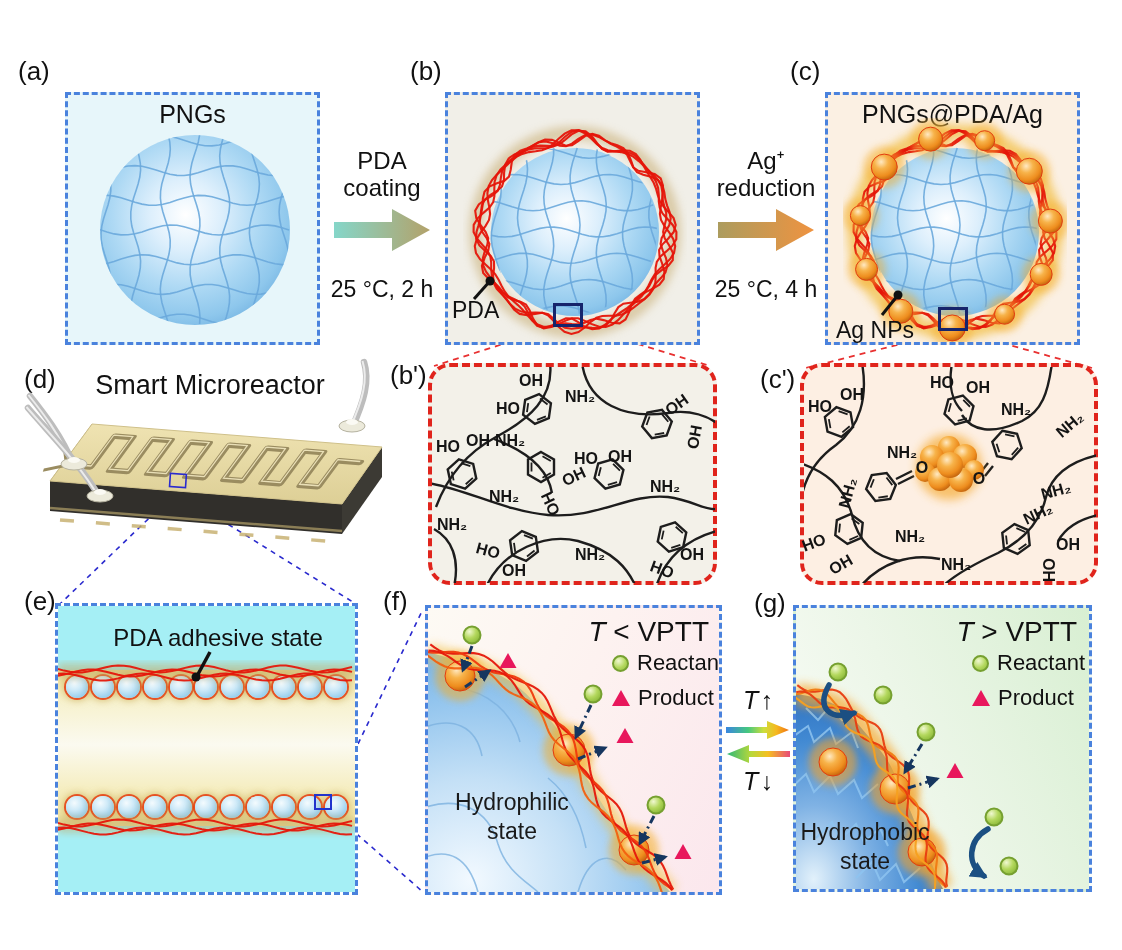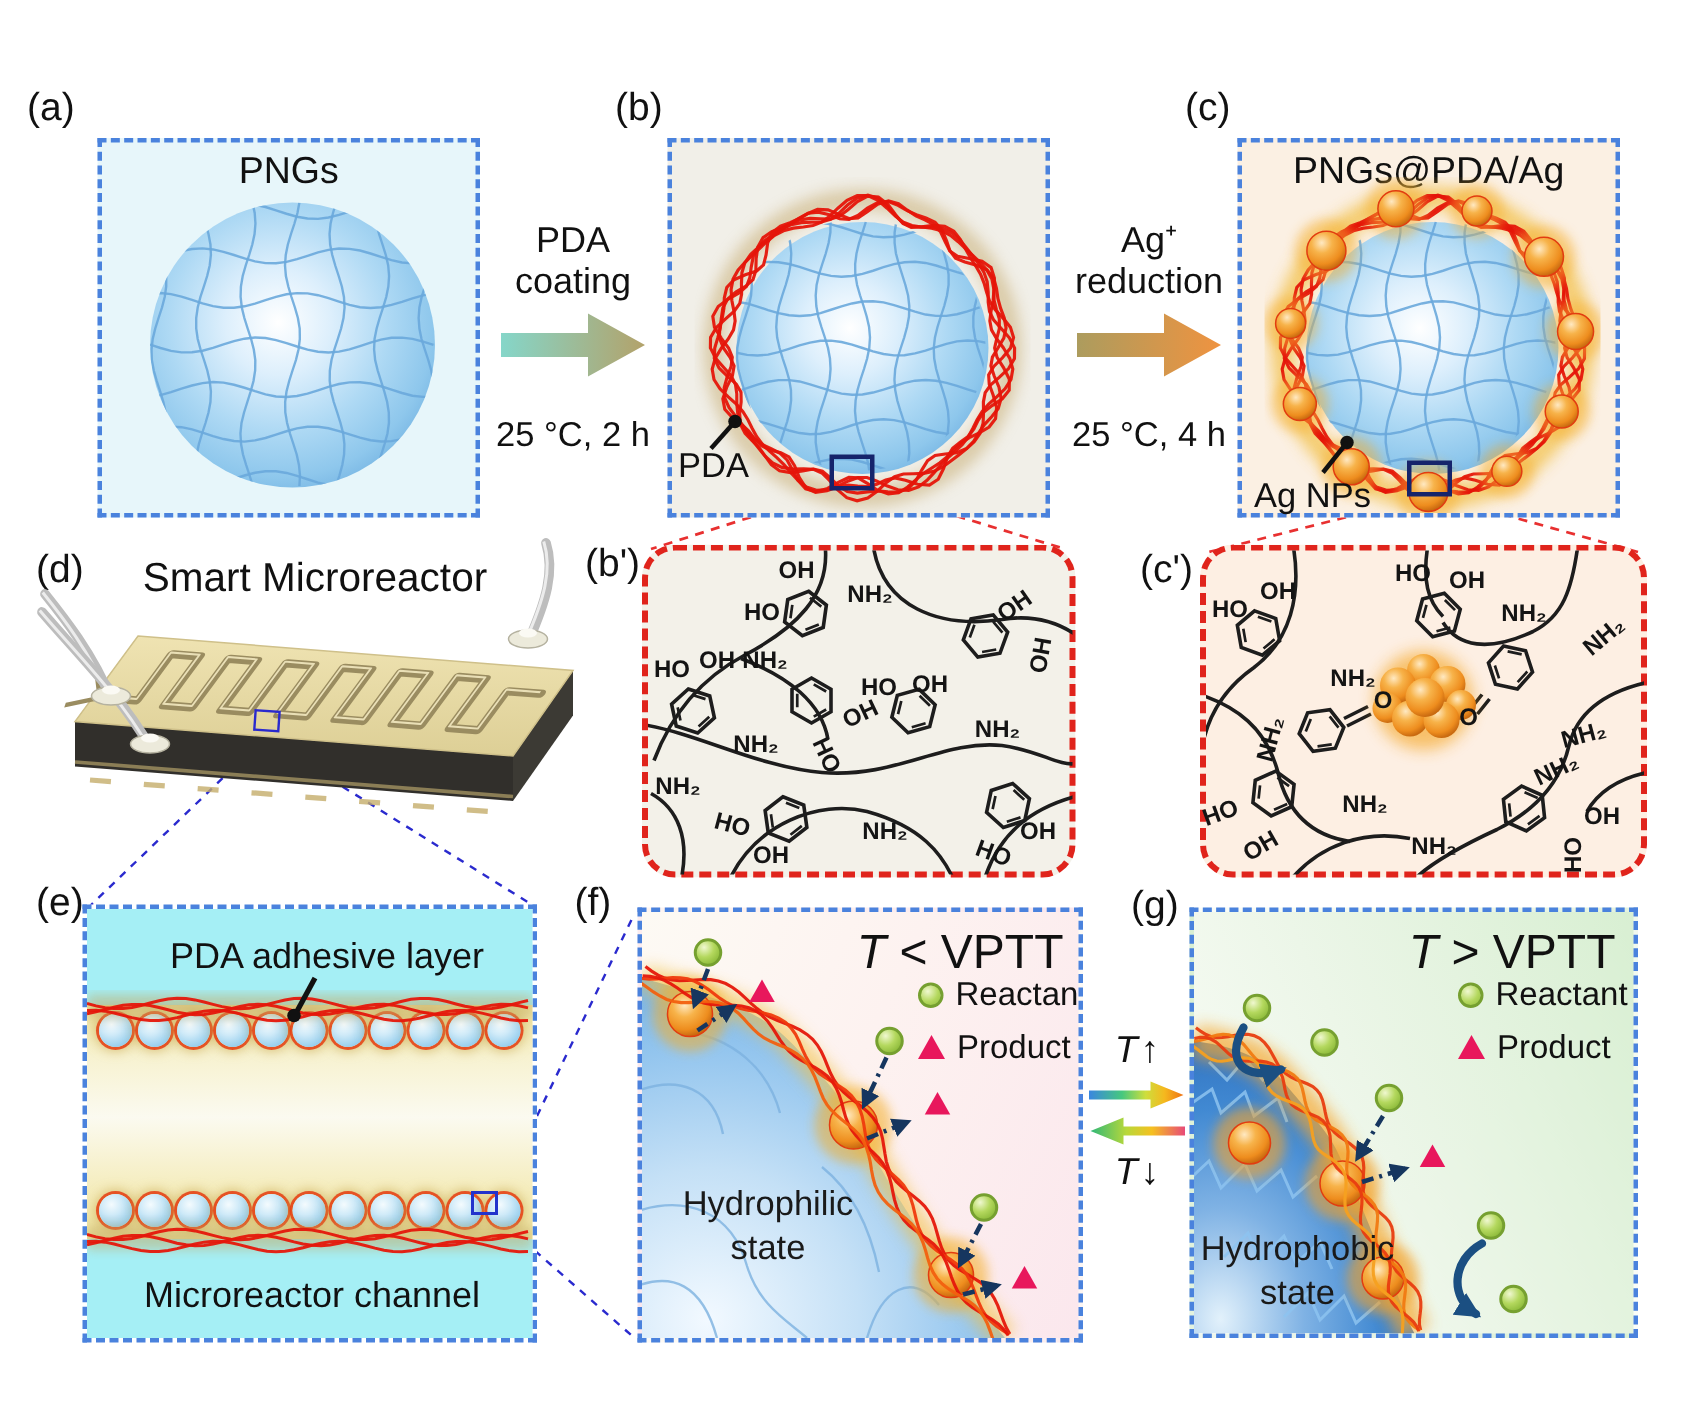--- a/index.html
+++ b/index.html
@@ -18,21 +18,21 @@
   .chem-label{position:absolute;font-size:16px;font-weight:700;color:#141414;white-space:nowrap;}
   .bandtop{position:absolute;left:0;right:0;top:0;height:64px;background:#a5eff5;}
   .bandmid{position:absolute;left:0;right:0;top:64px;height:156px;
     background:linear-gradient(180deg,#efe49e 0%,#f7f2d0 22%,#fbfaf0 48%,#f5edbe 78%,#efe49e 100%);}
   .bandbot{position:absolute;left:0;right:0;top:220px;bottom:0;background:#a5eff5;}
   .gelrow{position:absolute;left:4px;right:4px;display:flex;justify-content:space-between;padding:0 4px;z-index:2;}
   .gelmini{width:22px;height:22px;border-radius:50%;flex:0 0 auto;
     background:radial-gradient(circle at 38% 32%, #f4fbfe 0%, #cfeaf8 35%, #9ed2ef 70%, #7db9e2 100%);
     box-shadow:0 0 0 2px rgba(230,60,18,.85), 0 0 7px 3px rgba(196,160,70,.55);}
   .elabel{position:absolute;text-align:center;font-size:24px;color:#111;z-index:4;}
-  .cond{position:absolute;font-size:32px;color:#111;white-space:nowrap;}
+  .cond{position:absolute;font-size:28px;color:#111;white-space:nowrap;}
   .cond i{font-family:"Liberation Sans",sans-serif;}
   .legend{position:absolute;z-index:5;}
   .legrow{display:flex;align-items:center;margin-bottom:9px;}
   .legrow .txt{font-size:22px;color:#111;margin-left:8px;}
   .rdot{width:17px;height:17px;border-radius:50%;border:2px solid #76a030;box-sizing:border-box;
     background:radial-gradient(circle at 35% 30%, #f0f8d0, #b4d85e 55%, #8fbc3c);}
   .tri{width:0;height:0;border-left:9px solid transparent;border-right:9px solid transparent;
     border-bottom:16px solid #e8175c;}
   .statelabel{position:absolute;text-align:center;font-size:23px;line-height:1.25;color:#1a1a1a;z-index:5;}
   .transcol{position:absolute;left:721px;top:686px;width:74px;text-align:center;z-index:5;}
@@ -455,26 +455,25 @@
         <path d="M0,9.0L6,10.6L12,11.8L18,12.4L24,12.4L30,11.6L36,10.3L42,8.7L48,7.2L54,6.0L60,5.5L66,5.7L72,6.6L78,8.0L84,9.6L90,11.1L96,12.1L102,12.5L108,12.1L114,11.1L120,9.7L126,8.1L132,6.7L138,5.7L144,5.5L150,6.0L156,7.1L162,8.6L168,10.2L174,11.6L180,12.4L186,12.4L192,11.8L198,10.6L204,9.1L210,7.5L216,6.2L222,5.6L228,5.6L234,6.4L240,7.7L246,9.3L252,10.8L258,11.9L264,12.5L270,12.3L276,11.4L282,10.0L288,8.4L294,7.0" fill="none" stroke="#e5170b" stroke-width="2" opacity="0.95"></path>
         <path d="M0,15.8L6,14.6L12,13.1L18,11.5L24,10.2L30,9.6L36,9.6L42,10.4L48,11.7L54,13.2L60,14.8L66,15.9L72,16.5L78,16.3L84,15.4L90,14.0L96,12.4L102,11.0L108,9.9L114,9.5L120,9.8L126,10.8L132,12.3L138,13.9L144,15.3L150,16.2L156,16.5L162,16.0L168,14.9L174,13.4L180,11.8L186,10.5L192,9.7L198,9.5L204,10.1L210,11.3L216,12.9L222,14.5L228,15.7L234,16.4L240,16.4L246,15.7L252,14.4L258,12.8L264,11.3L270,10.1L276,9.5L282,9.7L288,10.5L294,11.9" fill="none" stroke="#e5170b" stroke-width="2" opacity="0.95"></path>
         <path d="M0,13.7L6,13.5L12,14.1L18,15.3L24,16.9L30,18.4L36,19.7L42,20.4L48,20.4L54,19.7L60,18.4L66,16.8L72,15.3L78,14.1L84,13.5L90,13.7L96,14.5L102,15.9L108,17.5L114,19.0L120,20.1L126,20.5L132,20.2L138,19.2L144,17.8L150,16.2L156,14.8L162,13.8L168,13.5L174,13.9L180,15.0L186,16.5L192,18.1L198,19.5L204,20.3L210,20.5L216,19.9L222,18.7L228,17.2L234,15.6L240,14.3L246,13.6L252,13.6L258,14.3L264,15.6L270,17.1L276,18.7L282,19.9L288,20.5L294,20.3" fill="none" stroke="#e5170b" stroke-width="2" opacity="0.95"></path>
       </svg>
     <svg class="fill" style="left:0;top:204px;z-index:3" width="297" height="30">
         <rect x="0" y="7" width="297" height="16" fill="#c2a965" opacity="0.5" filter="url(#blur4)"></rect>
         <path d="M0,13.0L6,14.6L12,15.8L18,16.4L24,16.4L30,15.6L36,14.3L42,12.7L48,11.2L54,10.0L60,9.5L66,9.7L72,10.6L78,12.0L84,13.6L90,15.1L96,16.1L102,16.5L108,16.1L114,15.1L120,13.7L126,12.1L132,10.7L138,9.7L144,9.5L150,10.0L156,11.1L162,12.6L168,14.2L174,15.6L180,16.4L186,16.4L192,15.8L198,14.6L204,13.1L210,11.5L216,10.2L222,9.6L228,9.6L234,10.4L240,11.7L246,13.3L252,14.8L258,15.9L264,16.5L270,16.3L276,15.4L282,14.0L288,12.4L294,11.0" fill="none" stroke="#e5170b" stroke-width="2" opacity="0.95"></path>
         <path d="M0,19.8L6,18.6L12,17.1L18,15.5L24,14.2L30,13.6L36,13.6L42,14.4L48,15.7L54,17.2L60,18.8L66,19.9L72,20.5L78,20.3L84,19.4L90,18.0L96,16.4L102,15.0L108,13.9L114,13.5L120,13.8L126,14.8L132,16.3L138,17.9L144,19.3L150,20.2L156,20.5L162,20.0L168,18.9L174,17.4L180,15.8L186,14.5L192,13.7L198,13.5L204,14.1L210,15.3L216,16.9L222,18.5L228,19.7L234,20.4L240,20.4L246,19.7L252,18.4L258,16.8L264,15.3L270,14.1L276,13.5L282,13.7L288,14.5L294,15.9" fill="none" stroke="#e5170b" stroke-width="2" opacity="0.95"></path>
         <path d="M0,17.7L6,17.5L12,18.1L18,19.3L24,20.9L30,22.4L36,23.7L42,24.4L48,24.4L54,23.7L60,22.4L66,20.8L72,19.3L78,18.1L84,17.5L90,17.7L96,18.5L102,19.9L108,21.5L114,23.0L120,24.1L126,24.5L132,24.2L138,23.2L144,21.8L150,20.2L156,18.8L162,17.8L168,17.5L174,17.9L180,19.0L186,20.5L192,22.1L198,23.5L204,24.3L210,24.5L216,23.9L222,22.7L228,21.2L234,19.6L240,18.3L246,17.6L252,17.6L258,18.3L264,19.6L270,21.1L276,22.7L282,23.9L288,24.5L294,24.3" fill="none" stroke="#e5170b" stroke-width="2" opacity="0.95"></path>
       </svg>
-    <div class="elabel" style="left:40px;top:18px;width:240px">PDA adhesive layer</div>
+    <div class="elabel" style="left:40px;top:18px;width:240px">PDA adhesive state</div>
     <svg class="fill" style="left:118px;top:44px;z-index:4" width="60" height="34">
       <path d="M34,2 L21,26" stroke="#111" stroke-width="3.5" fill="none"></path>
         <circle cx="20" cy="27" r="4.5" fill="#111"></circle>
     </svg>
-    <div class="elabel" style="left:30px;top:244px;width:240px">Microreactor channel</div>
     <div class="abs" style="left:256px;top:188px;width:18px;height:16px;border:2.5px solid #2233cc;box-sizing:border-box;z-index:5"></div>
   </div>
 
   <div class="panel" style="left:425px;top:605px;width:297px;height:290px;overflow:hidden;background:linear-gradient(115deg,#fdfaf4 0%,#fdf2f0 45%,#fbe7ed 100%)">
     <svg class="fill" width="291" height="284" viewBox="0 0 291 284">
       <path d="M0,44 C40,56 76,60 104,92 C130,120 138,130 151,156 C167,186 184,212 203,237 C216,253 230,269 242,284 L0,284 Z" fill="url(#fblobGrad)"></path>
       <g clip-path="url(#fclip)" fill="none" stroke="#7db2e0" stroke-width="1.6" opacity=".8">
         <path d="M-5,120 C25,108 48,118 54,148"></path>
         <path d="M-5,200 C30,188 60,200 70,236 C78,262 96,272 110,284"></path>
         <path d="M30,80 C60,84 84,104 92,134"></path>

